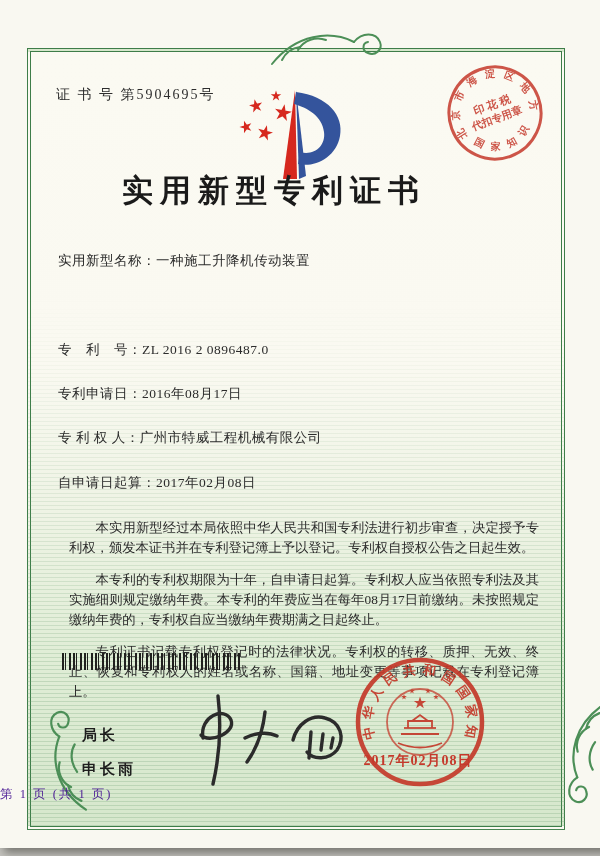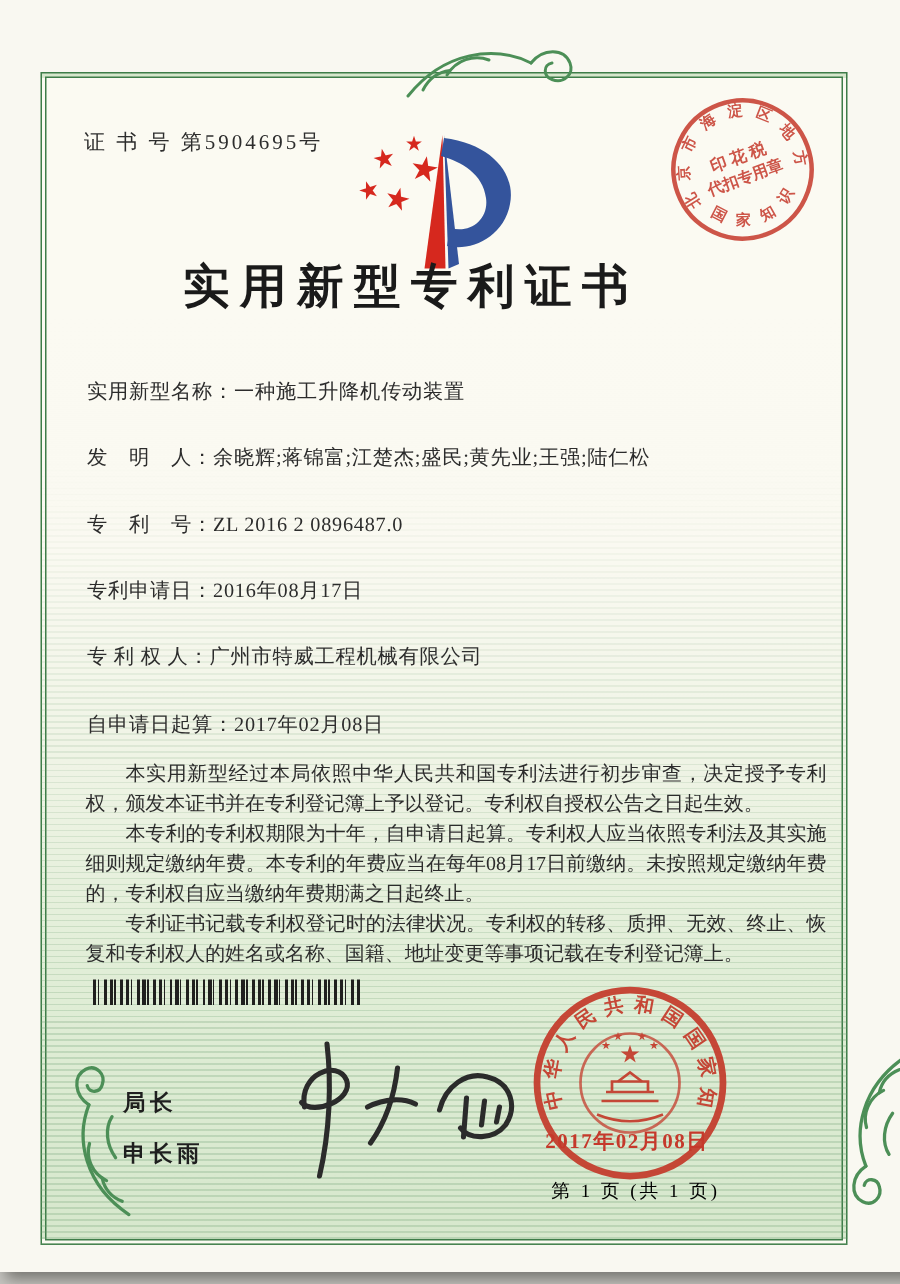--- a/index.html
+++ b/index.html
@@ -31,36 +31,36 @@
   }
   .title{
     left:0;top:170px;width:548px;text-align:center;
     font-size:31px;font-weight:700;letter-spacing:7px;color:#1a1a1a;
   }
   .field-row{left:58px;font-size:13.5px;color:#2c2c2c;letter-spacing:.5px;white-space:nowrap;}
   .paras{
     left:57px;top:506px;width:494px;
     font-size:13.3px;line-height:20px;color:#2c2c2c;text-align:justify;
   }
-  .paras p{margin:0;text-indent:2em;}
+  .paras p{margin:12px;text-indent:2em;}
   .barcode{
     left:62px;top:653px;width:178px;height:17px;
     background:repeating-linear-gradient(90deg,#20201e 0 2px,transparent 2px 3px,#20201e 3px 4px,transparent 4px 7px,#20201e 7px 9px,transparent 9px 11px);
   }
   .signer{font-family:"Liberation Sans","DejaVu Sans",sans-serif;font-weight:700;
     font-size:15px;letter-spacing:3px;color:#1f1f1f;}
   .signer.t1{left:82px;top:726px;}
   .signer.t2{left:82px;top:760px;}
   .seal-date{
     left:342px;top:752px;width:152px;text-align:center;
     font-size:14px;font-weight:700;color:#c5392b;letter-spacing:1px;z-index:6;
   }
   .footer{
-    left:0;top:786px;width:480px;text-align:right;
-    font-size:12.5px;color:#000000;letter-spacing:2px;
+    left:0;top:786px;width:480px;text-align:left;
+    font-size:12.5px;color:#4c1d95;letter-spacing:2px;
   }
   svg{overflow:visible;}
   .seal-svg{left:346px;top:648px;z-index:5;opacity:.92;}
   .stamp-svg{left:430px;top:48px;z-index:5;opacity:.85;transform:rotate(-20deg);}
   .logo-svg{left:238px;top:82px;}
   .sig-svg{left:185px;top:688px;z-index:4;}
   .flour{color:#4c8f57;}
   .fl-top{left:268px;top:24px;}
   .fl-bl{left:10px;top:738px;transform:rotate(-95deg);}
   .fl-br{left:528px;top:732px;transform:rotate(95deg) scaleY(-1);}
@@ -129,23 +129,20 @@
     <use href="#star" transform="translate(18,24) scale(7) rotate(-12)"></use>
     <use href="#star" transform="translate(45,31) scale(9) rotate(10)"></use>
     <use href="#star" transform="translate(8,45) scale(6.5) rotate(-18)"></use>
     <use href="#star" transform="translate(27,51) scale(8) rotate(14)"></use>
   </svg>
 
   <div class="abs title">实用新型专利证书</div>
 
   <div class="abs field-row" style="top:252px">
     <span>实用新型名称：</span><span>一种施工升降机传动装置</span>
-  </div>
-  <div class="abs field-row" style="top:296px">
-    <span>发　明　人：</span><span>余晓辉;蒋锦富;江楚杰;盛民;黄先业;王强;陆仁松</span>
   </div>
   <div class="abs field-row" style="top:341px">
     <span>专　利　号：</span><span>ZL 2016 2 0896487.0</span>
   </div>
   <div class="abs field-row" style="top:385px">
     <span>专利申请日：</span><span>2016年08月17日</span>
   </div>
   <div class="abs field-row" style="top:429px">
     <span>专 利 权 人：</span><span>广州市特威工程机械有限公司</span>
   </div>

